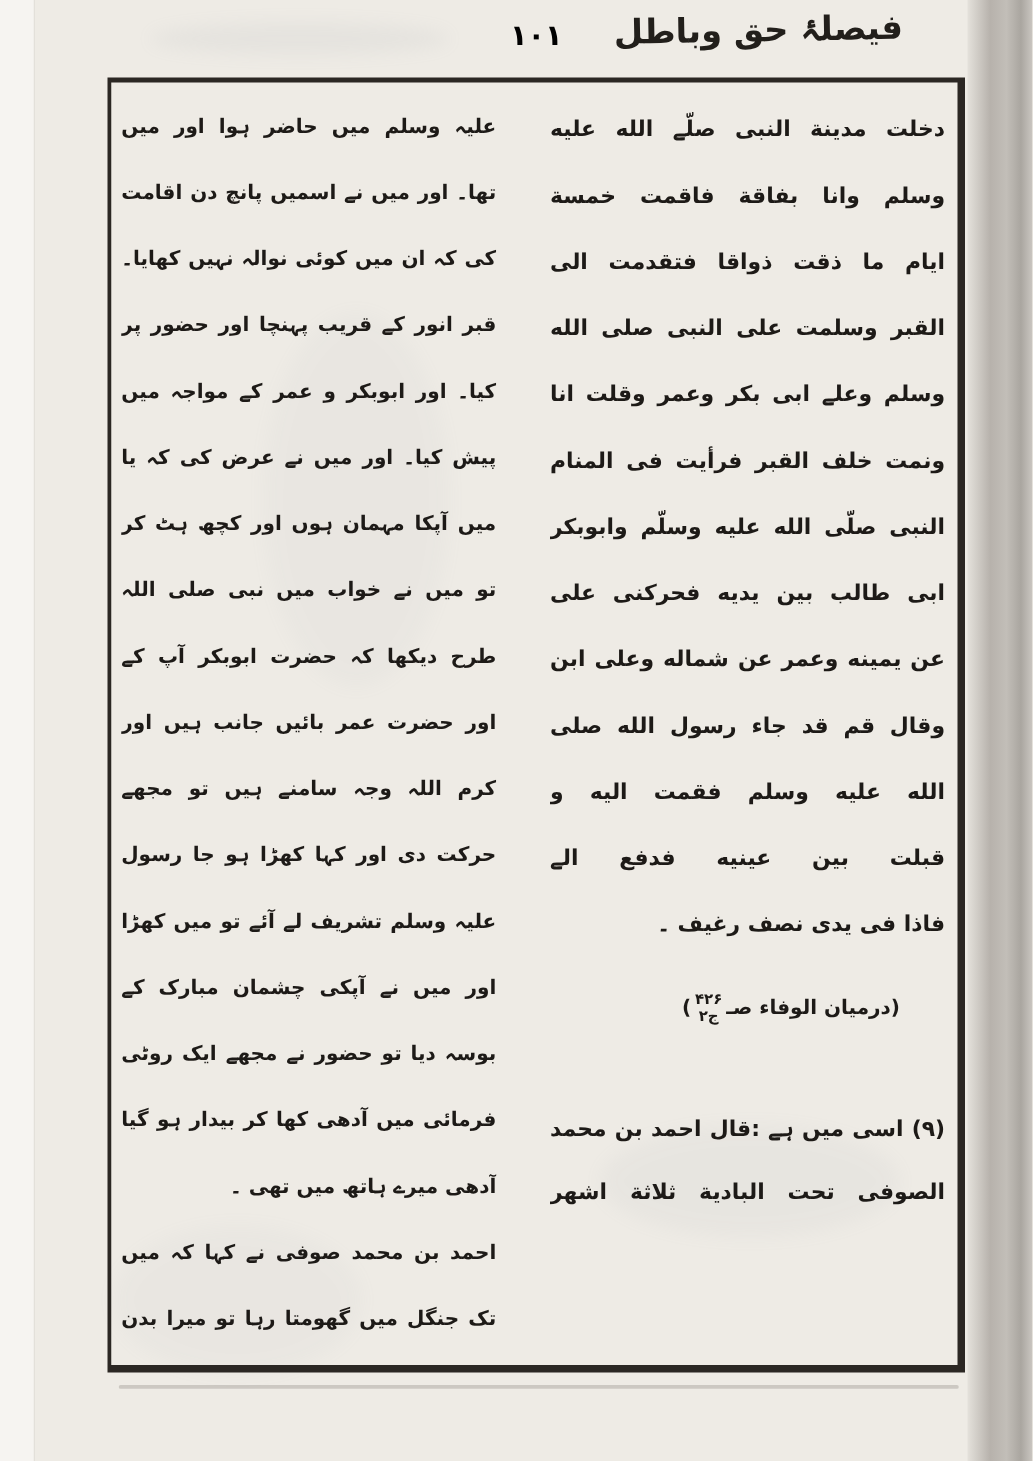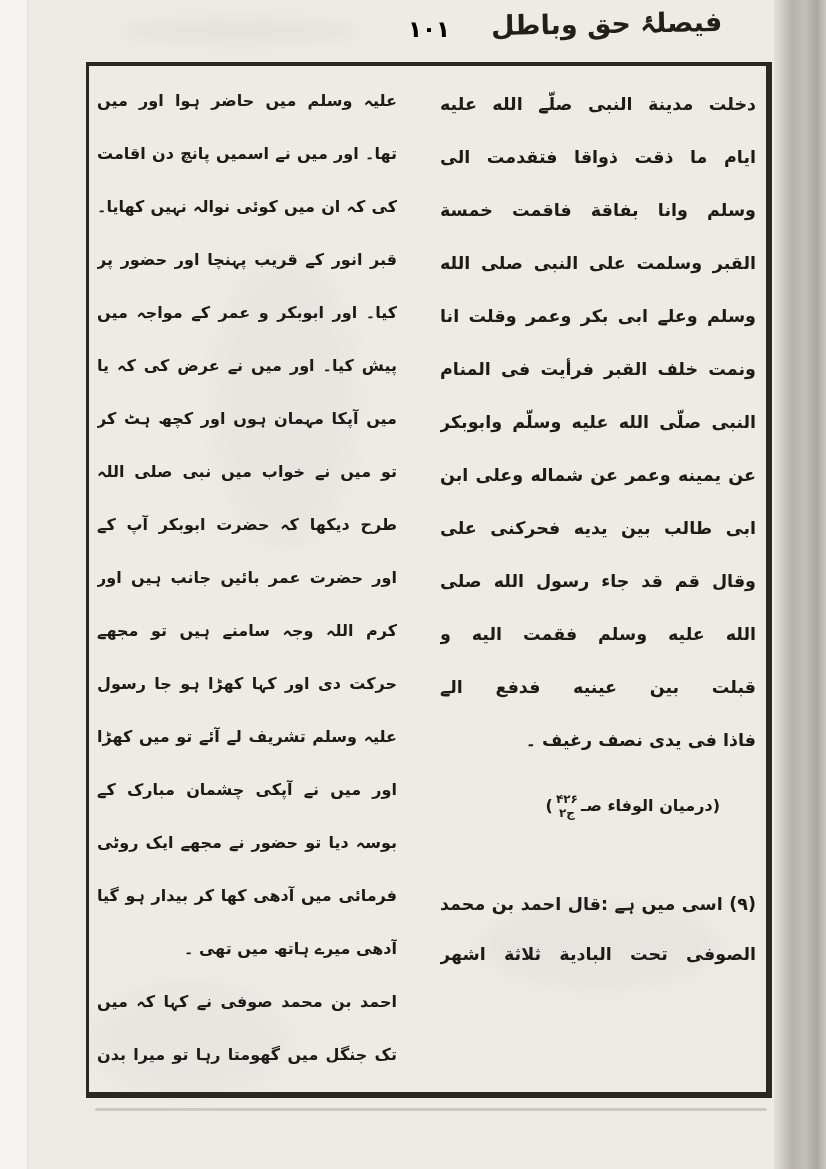--- a/index.html
+++ b/index.html
@@ -85,28 +85,28 @@
 <div class="bleed-smudge smudge-c"></div>
 <div class="bleed-smudge smudge-d"></div>
 
 <div class="book-title">فیصلۂ حق وباطل</div>
 <div class="page-number">۱۰۱</div>
 
 <div class="text-frame">
 
   <div class="col col-arabic">
     <div class="tline">دخلت مدينة النبى صلّے الله عليه</div>
+    <div class="tline">وسلم وانا بفاقة فاقمت خمسة</div>
     <div class="tline">ايام ما ذقت ذواقا فتقدمت الى</div>
-    <div class="tline">وسلم وانا بفاقة فاقمت خمسة</div>
     <div class="tline">القبر وسلمت على النبى صلى الله عليه</div>
     <div class="tline">وسلم وعلے ابى بكر وعمر وقلت انا</div>
     <div class="tline">ونمت خلف القبر فرأيت فى المنام</div>
     <div class="tline">النبى صلّى الله عليه وسلّم وابوبكر</div>
+    <div class="tline">ابى طالب بين يديه فحركنى على</div>
     <div class="tline">عن يمينه وعمر عن شماله وعلى ابن</div>
-    <div class="tline">ابى طالب بين يديه فحركنى على</div>
     <div class="tline">وقال قم قد جاء رسول الله صلى</div>
     <div class="tline">الله عليه وسلم فقمت اليه و</div>
     <div class="tline">قبلت بين عينيه فدفع الے</div>
     <div class="tline short">فاذا فى يدى نصف رغيف ۔</div>
 
     <div class="reference-line">
       <span>(درمیان الوفاء صـ</span><span class="ref-fraction"><span class="num">۴۲۶</span><span class="den">ج۲</span></span><span>)</span>
     </div>
 
     <div class="para9-spacer"></div>

